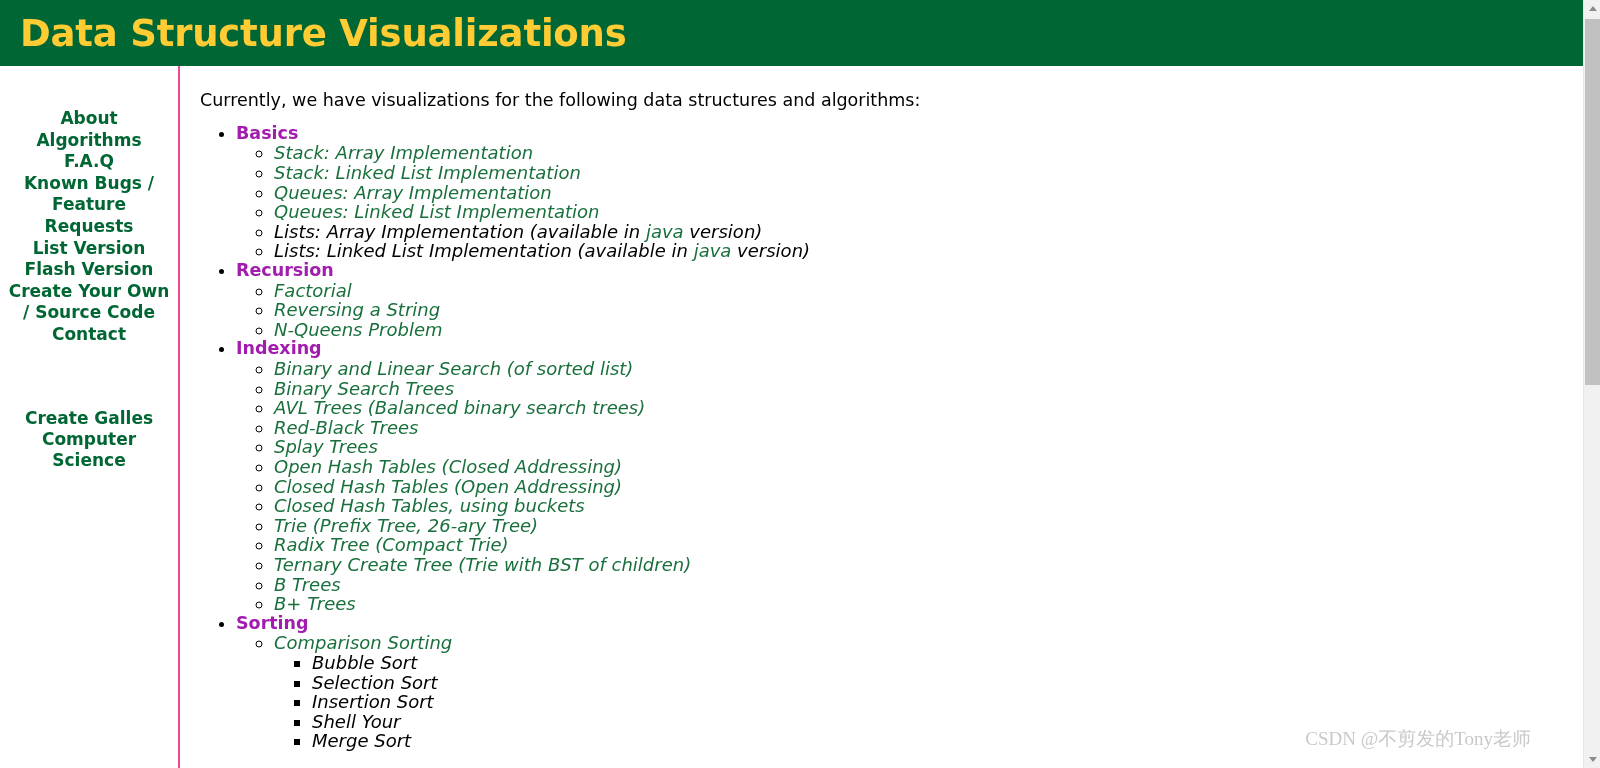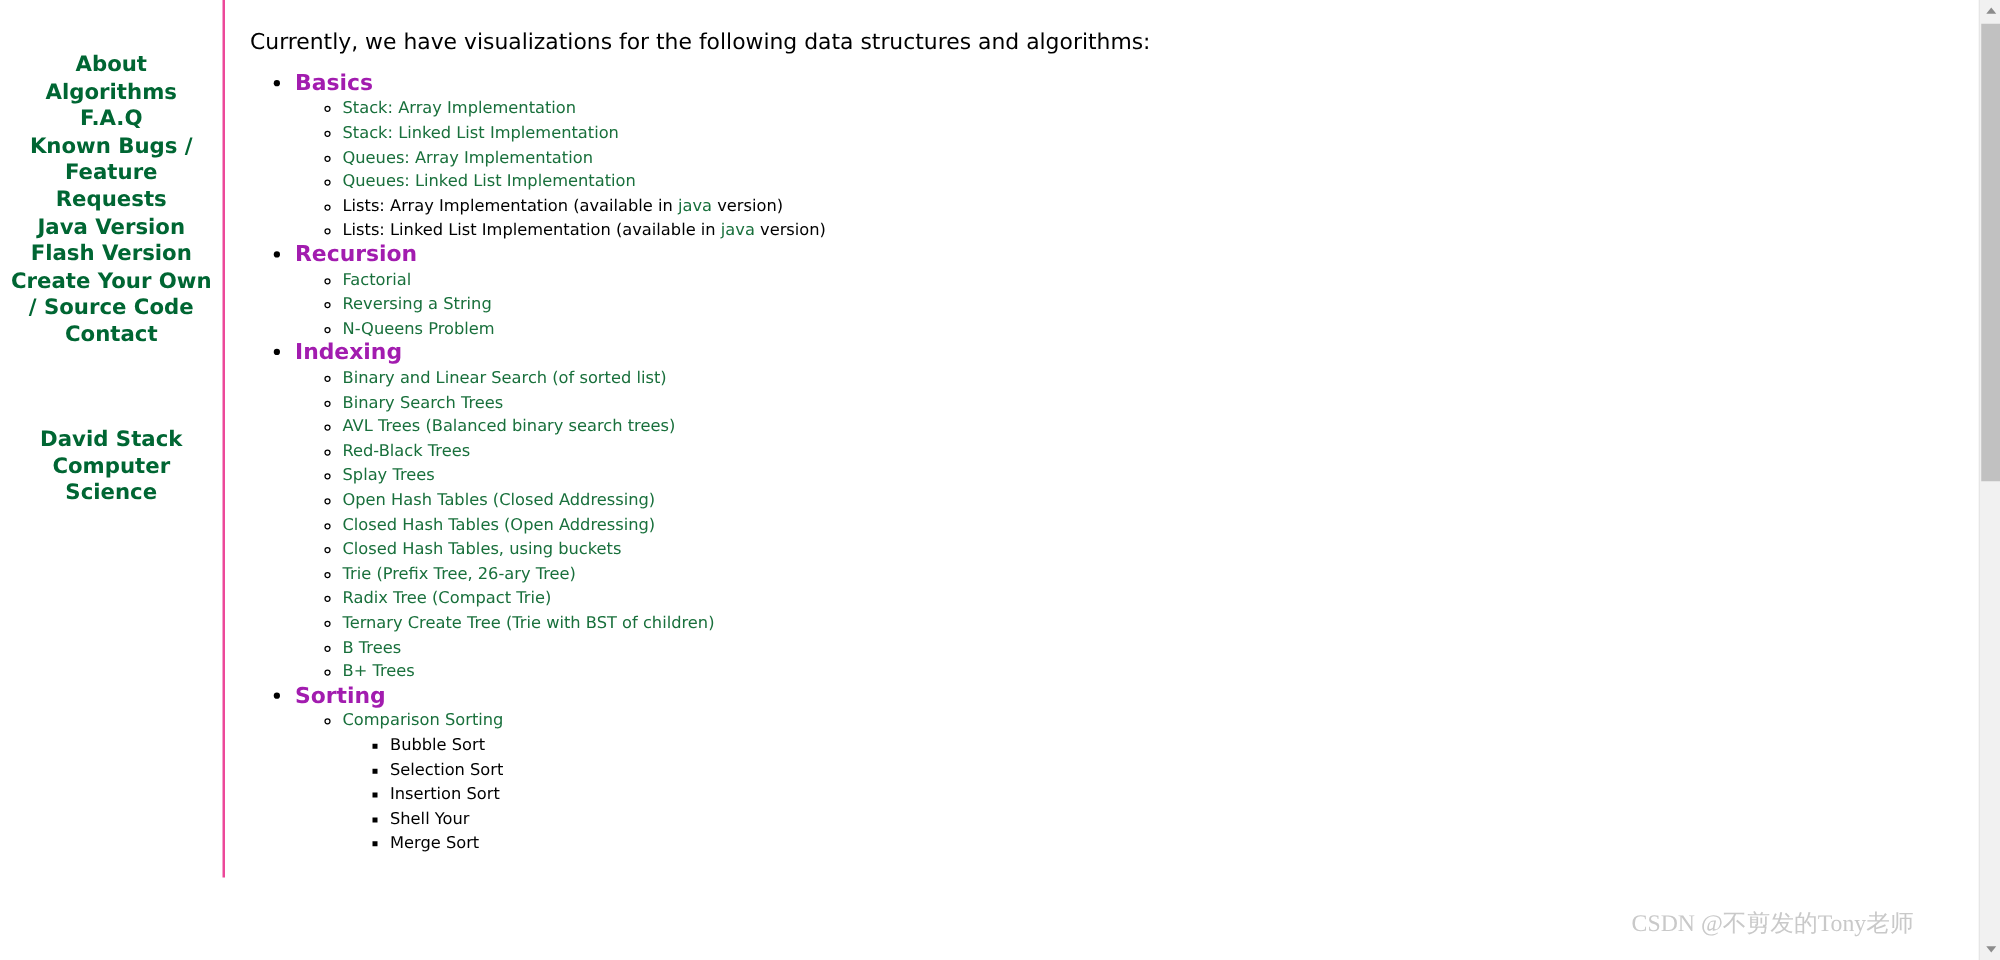--- a/index.html
+++ b/index.html
@@ -108,23 +108,24 @@
     margin: 0;
     padding-left: 38px;
     list-style-type: square;
   }
   ul.lvl1 > li {
     font-size: 17.5px;
     color: #000000;
     line-height: 19.6px;
   }
   ul.lvl2 > li, ul.lvl3 > li {
-    font-size: 13px;
+    font-size: 18px;
     line-height: 19.6px;
     color: #000000;
+    font-style: italic;
   }
   .cat-label { color: #a21caf; font-weight: bold; }
   a.item-link {
     color: #19703c;
     text-decoration: none;
     cursor: pointer;
   }
   .plain-item { color: #000000; }
 
   
@@ -179,27 +180,30 @@
     height: 366px;
     background: #c1c1c1;
     cursor: pointer;
   }
 </style>
 </head>
 <body>
 
 <div id="viewport">
 
+  <div id="header">
+    <div id="header-title">Data Structure Visualizations</div>
+  </div>
 
   <div id="body-area">
 
     <div id="sidebar">
-      <div id="nav-list"><a class="nav-link">About</a><br><a class="nav-link">Algorithms</a><br><a class="nav-link">F.A.Q</a><br><a class="nav-link">Known Bugs / Feature Requests</a><br><a class="nav-link">Java Version</a><br><a class="nav-link">Flash Version</a><br><a class="nav-link">Create Your Own / Source Code</a><br><a class="nav-link">Contact</a><br></div>
+      <div id="nav-list"><a class="nav-link">About</a><br><a class="nav-link">Algorithms</a><br><a class="nav-link">F.A.Q</a><br><a class="nav-link">Known Bugs / Feature Requests</a><br><a class="nav-link">List Version</a><br><a class="nav-link">Flash Version</a><br><a class="nav-link">Create Your Own / Source Code</a><br><a class="nav-link">Contact</a><br></div>
       <div id="attribution">
-        <div>David Stack</div>
+        <div>Create Galles</div>
         <div>Computer Science</div>
       </div>
     </div>
 
     <div id="main">
       <p id="intro">Currently, we have visualizations for the following data structures and algorithms:</p>
       <ul class="lvl1" id="section-list">
           <li><span class="cat-label">Basics</span><ul class="lvl2">
               <li><a class="item-link">Stack: Array Implementation</a></li>
               <li><a class="item-link">Stack: Linked List Implementation</a></li>

